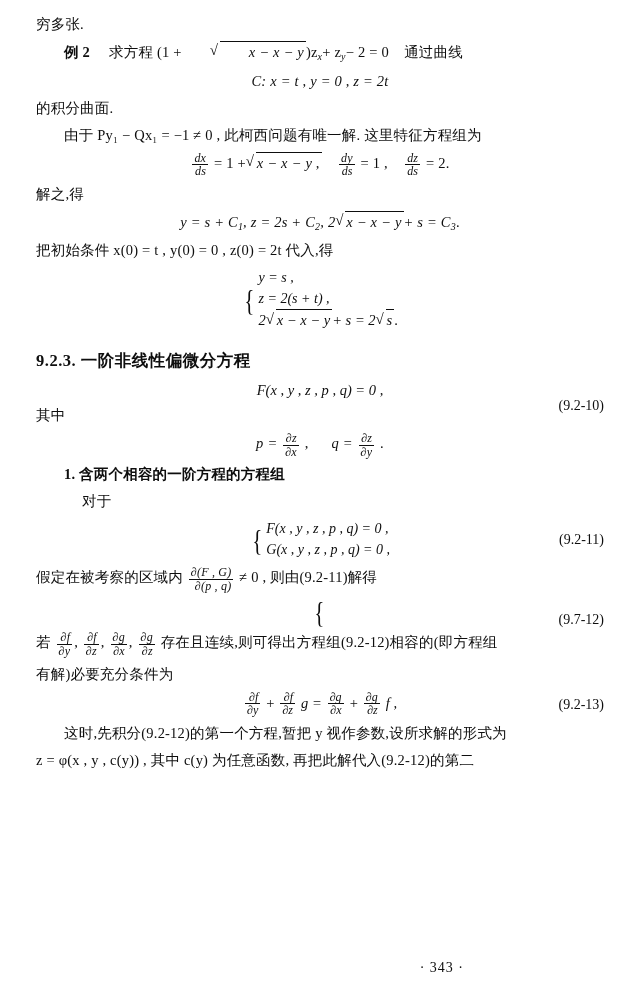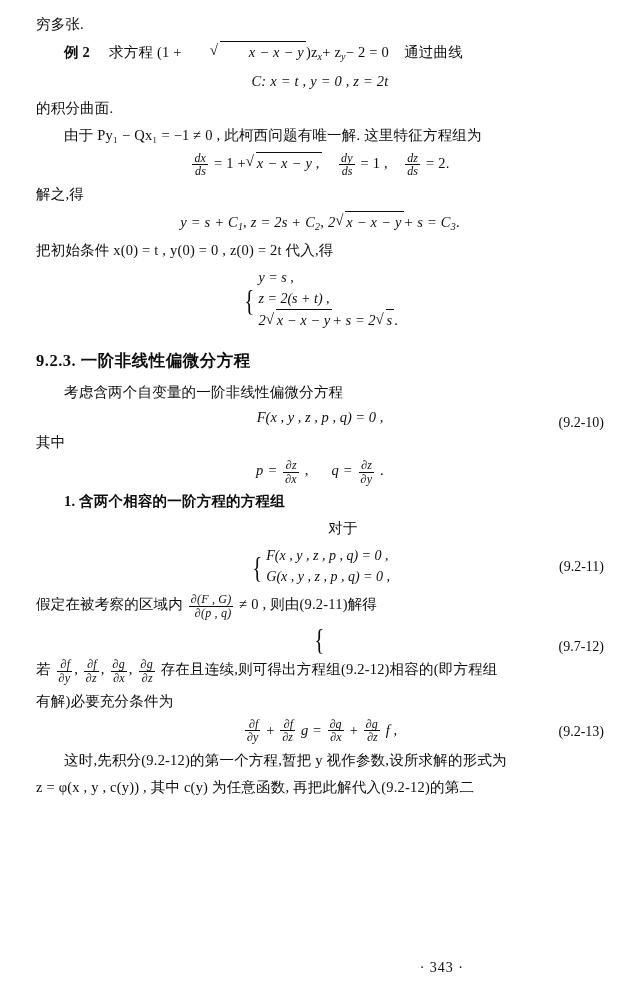--- a/index.html
+++ b/index.html
@@ -31,21 +31,21 @@
     top: 14px;
     width: 568px;
   }
   p {
     margin: 0 0 6px 0;
     font-size: 14.5px;
     line-height: 1.45;
     letter-spacing: 0.2px;
   }
   .indent { text-indent: 28px; }
-  .indent2 { text-indent: 46px; text-align: center; }
+  .indent2 { text-indent: 46px; }
   .center {
     text-align: center;
     margin: 4px 0 6px 0;
   }
   .math {
     font-family: "Liberation Serif", serif;
     font-style: italic;
     font-size: 14.5px;
   }
   .up { font-style: normal; }
@@ -112,21 +112,21 @@
     font-size: 14px;
     line-height: 1.5;
   }
   .eqline {
     position: relative;
     margin: 6px 0;
   }
   .eqno {
     position: absolute;
     right: 0;
-    top: 6px;
+    top: 16px;
     font-style: normal;
     font-size: 14px;
   }
   .eqbody {
     text-align: center;
   }
   .footer {
     position: absolute;
     bottom: 12px;
     right: 60px;
@@ -197,21 +197,20 @@
         <span class="lines">
           <span style="display:block">y = s ,</span>
           <span style="display:block">z = 2(s + t) ,</span>
           <span style="display:block"><span class="math">2</span><span class="rad math"><span class="radicand">x − x − y</span></span><span class="math">+ s = 2</span><span class="rad math"><span class="radicand">s</span></span><span class="math up">.</span></span>
         </span>
       </span>
     </div>
 
     <h2 class="section">9.2.3. 一阶非线性偏微分方程</h2>
 
-    <p class="indent"><span>考虑含两个自变量的一阶非线性偏微分方程</span></p>
 
     <div class="eqline">
       <div class="eqbody math">F(x , y , z , p , q) = 0 ,</div>
       <div class="eqno">(9.2-10)</div>
     </div>
 
     <p><span>其中</span></p>
 
     <p class="center">
       <span class="math">p =</span>

